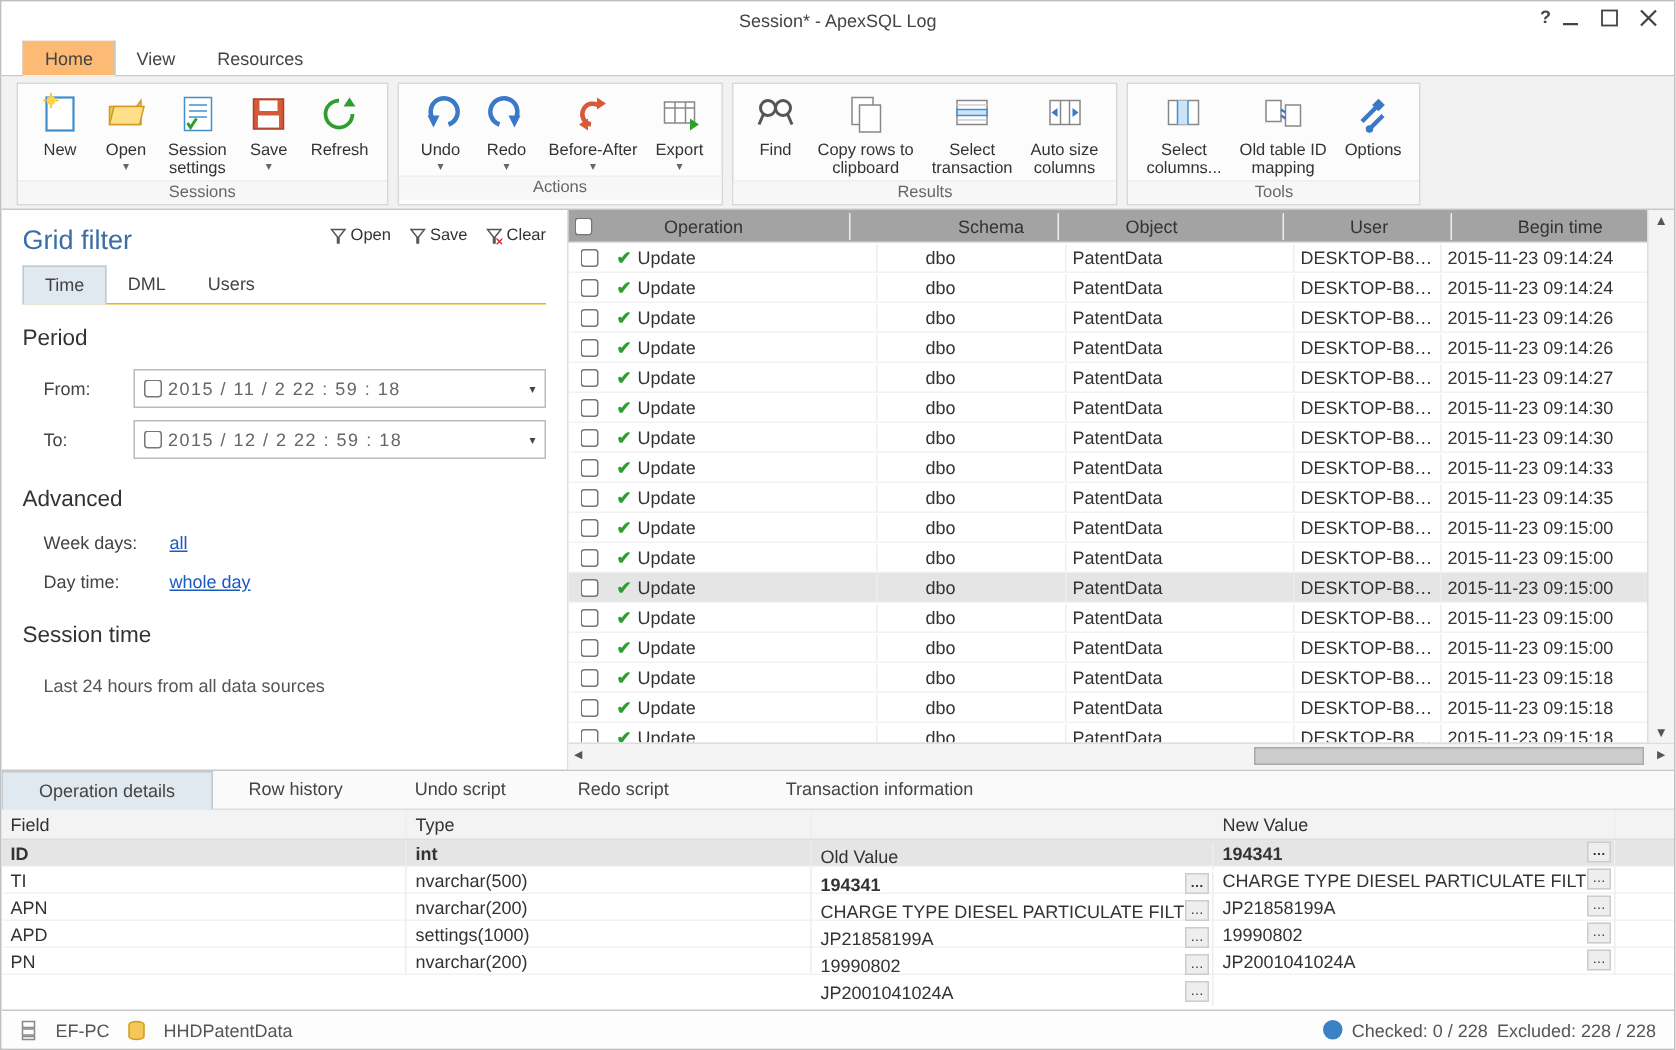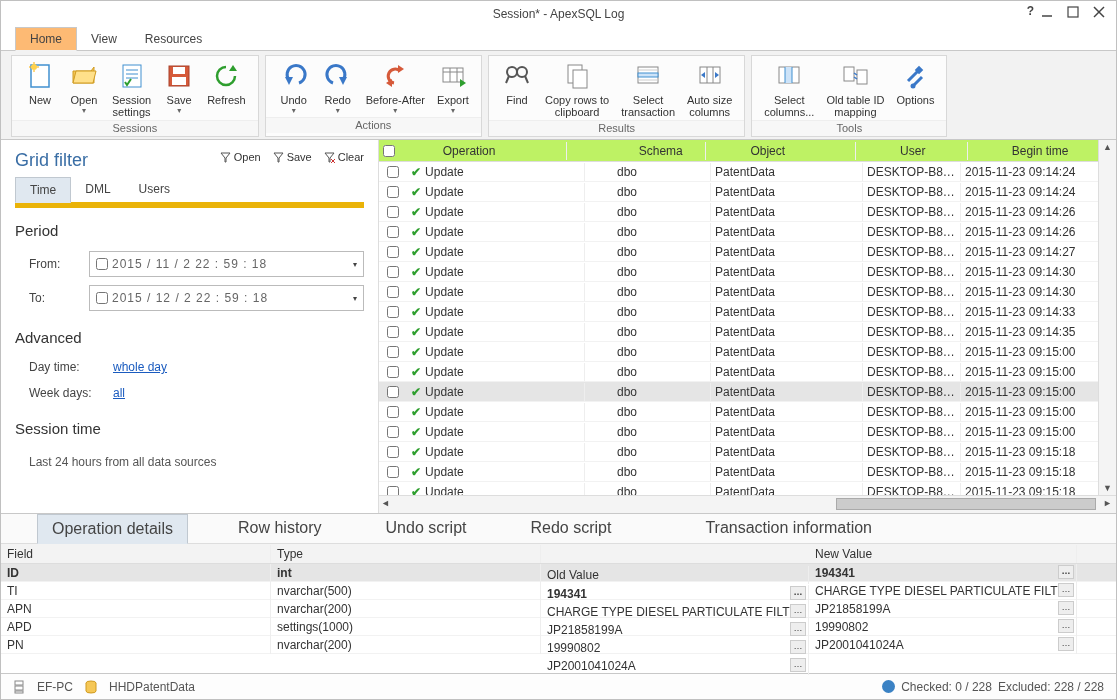--- a/index.html
+++ b/index.html
@@ -26,38 +26,38 @@
 .ribbon-btn .ico { width: 32px; height: 32px; display: flex; align-items: center; justify-content: center; }
 .ribbon-btn .lbl { font-size: 11px; color: #333; text-align: center; line-height: 12px; margin-top: 2px; max-width: 66px; }
 .ribbon-btn .drop { font-size: 8px; color: #666; }
 
 
 .main { flex: 1; display: flex; min-height: 0; }
 .sidebar { width: 378px; border-right: 1px solid #ddd; padding: 10px 14px; display: flex; flex-direction: column; }
 .sidebar h2 { font-size: 18px; font-weight: normal; color: #3a6ea5; margin-bottom: 0; }
 .filter-actions { display: flex; gap: 12px; justify-content: flex-end; margin-top: -20px; }
 .filter-actions span { font-size: 11px; color: #333; cursor: pointer; display: inline-flex; align-items: center; gap: 3px; }
-.filter-tabs { display: flex; margin-top: 14px; border-bottom: 6px solid #eab308; }
+.filter-tabs { display: flex; margin-top: 14px; border-bottom: 1px solid #eab308; }
 .filter-tabs .ft { padding: 5px 14px; font-size: 12px; color: #444; cursor: pointer; }
 .filter-tabs .ft.active { background: #e0e8f0; border: 1px solid #c0c8d0; border-bottom: 1px solid #e0e8f0; margin-bottom: -1px; }
 .section-h { font-size: 15px; color: #333; margin: 14px 0 8px 0; font-weight: normal; }
 .form-row { display: flex; align-items: center; margin: 4px 0 4px 14px; gap: 10px; font-size: 12px; color: #444; }
 .form-row label { width: 50px; }
 .datebox { flex: 1; border: 1px solid #bbb; padding: 12px 6px; display: flex; align-items: center; gap: 4px; background: #fff; height: 22px; }
 .datebox .cb { width: 12px; height: 12px; }
 .datebox .txt { flex: 1; color: #666; letter-spacing: 1px; }
 .datebox .dd { font-size: 8px; color: #444; }
 .kv { display: flex; margin: 6px 0 6px 14px; gap: 10px; font-size: 12px; }
 .kv .k { width: 74px; color: #444; }
 .kv .v { color: #1a5bbf; text-decoration: underline; cursor: pointer; }
 .note { margin: 10px 0 0 14px; color: #555; }
 
 
 .gridwrap { flex: 1; display: flex; flex-direction: column; min-width: 0; position: relative; }
-.grid-header { display: flex; background: #bef264; border-bottom: 1px solid #ddd; height: 22px; align-items: center; gap: 40px; }
+.grid-header { display: flex; background: #a3a3a3; border-bottom: 1px solid #ddd; height: 22px; align-items: center; gap: 40px; }
 .grid-header .col, .grid-row .col { padding: 2px 4px; white-space: nowrap; overflow: hidden; text-overflow: ellipsis; border-right: 1px solid #eee; font-size: 12px; color: #333; }
 .grid-body { flex: 1; overflow: hidden; }
 .grid-row { display: flex; height: 20px; align-items: center; border-bottom: 1px solid #f2f2f2; }
 .grid-row.sel { background: #e5e5e5; }
 .chkcol { width: 28px; display: flex; justify-content: center; }
 .chkcol input { width: 12px; height: 12px; }
 .col.op { width: 178px; display: flex; align-items: center; gap: 4px; }
 .col.schema { width: 98px; margin-left: 28px; }
 .col.object { width: 152px; }
 .col.user { width: 98px; }
@@ -66,21 +66,21 @@
 .grid-scroll-h { height: 18px; background: #f4f4f4; border-top: 1px solid #ddd; position: relative; }
 .grid-scroll-h .thumb { position: absolute; right: 20px; top: 2px; width: 260px; height: 12px; background: #ccc; border: 1px solid #aaa; }
 .grid-scroll-h .arL { position: absolute; left: 2px; top: 2px; font-size: 9px; color: #555; }
 .grid-scroll-h .arR { position: absolute; right: 4px; top: 2px; font-size: 9px; color: #555; }
 .grid-scroll-v { position: absolute; right: 0; top: 0; bottom: 18px; width: 18px; background: #f4f4f4; border-left: 1px solid #ddd; }
 .grid-scroll-v .ar { position: absolute; left: 4px; font-size: 9px; color: #555; }
 
 
 .details { border-top: 1px solid #c8c8c8; height: 160px; display: flex; flex-direction: column; }
 .detail-tabs { display: flex; background: #fafafa; border-bottom: 1px solid #ddd; }
-.detail-tabs .dt { padding: 5px 14px; font-size: 16px; color: #444; cursor: pointer; margin-left: 36px; }
+.detail-tabs .dt { padding: 5px 24px; font-size: 12px; color: #444; cursor: pointer; }
 .detail-tabs .dt.active { background: #e0e8f0; border: 1px solid #c0c8d0; border-bottom: 1px solid #e0e8f0; margin-bottom: -1px; }
 .detail-tabs .gap { width: 30px; }
 .detail-grid-h { display: flex; background: #f3f3f3; border-bottom: 1px solid #ddd; height: 20px; align-items: center; }
 .detail-grid-h .dcol, .detail-row .dcol { padding: 2px 6px; border-right: 1px solid #eee; font-size: 12px; color: #333; overflow: hidden; white-space: nowrap; text-overflow: ellipsis; }
 .detail-row { display: flex; height: 18px; align-items: center; border-bottom: 1px solid #f2f2f2; }
 .detail-row.sel { background: #e5e5e5; font-weight: bold; }
 .dcol.f { width: 270px; }
 .dcol.t { width: 270px; }
 .dcol.o { width: 268px; position: relative; margin-top: 43px; }
 .dcol.n { width: 268px; position: relative; }
@@ -377,26 +377,26 @@
     <div class="form-row">
       <label>To:</label>
       <div class="datebox">
           <input type="checkbox" class="cb" style="">
           <span class="txt">2015 / 12 /   2    22 : 59 : 18</span>
           <span class="dd">▾</span>
         </div>
     </div>
     <div class="section-h">Advanced</div>
     <div class="kv">
+        <span class="k">Week days:</span>
+        <span class="v">all</span>
+      </div>
+    <div class="kv">
         <span class="k">Day time:</span>
         <span class="v">whole day</span>
-      </div>
-    <div class="kv">
-        <span class="k">Week days:</span>
-        <span class="v">all</span>
       </div>
     <div class="section-h">Session time</div>
     <div class="note">Last 24 hours from all data sources</div>
   </div>
 
   <div class="gridwrap">
     <div class="grid-header">
       <div class="chkcol">
           <input type="checkbox" style="">
         </div>

